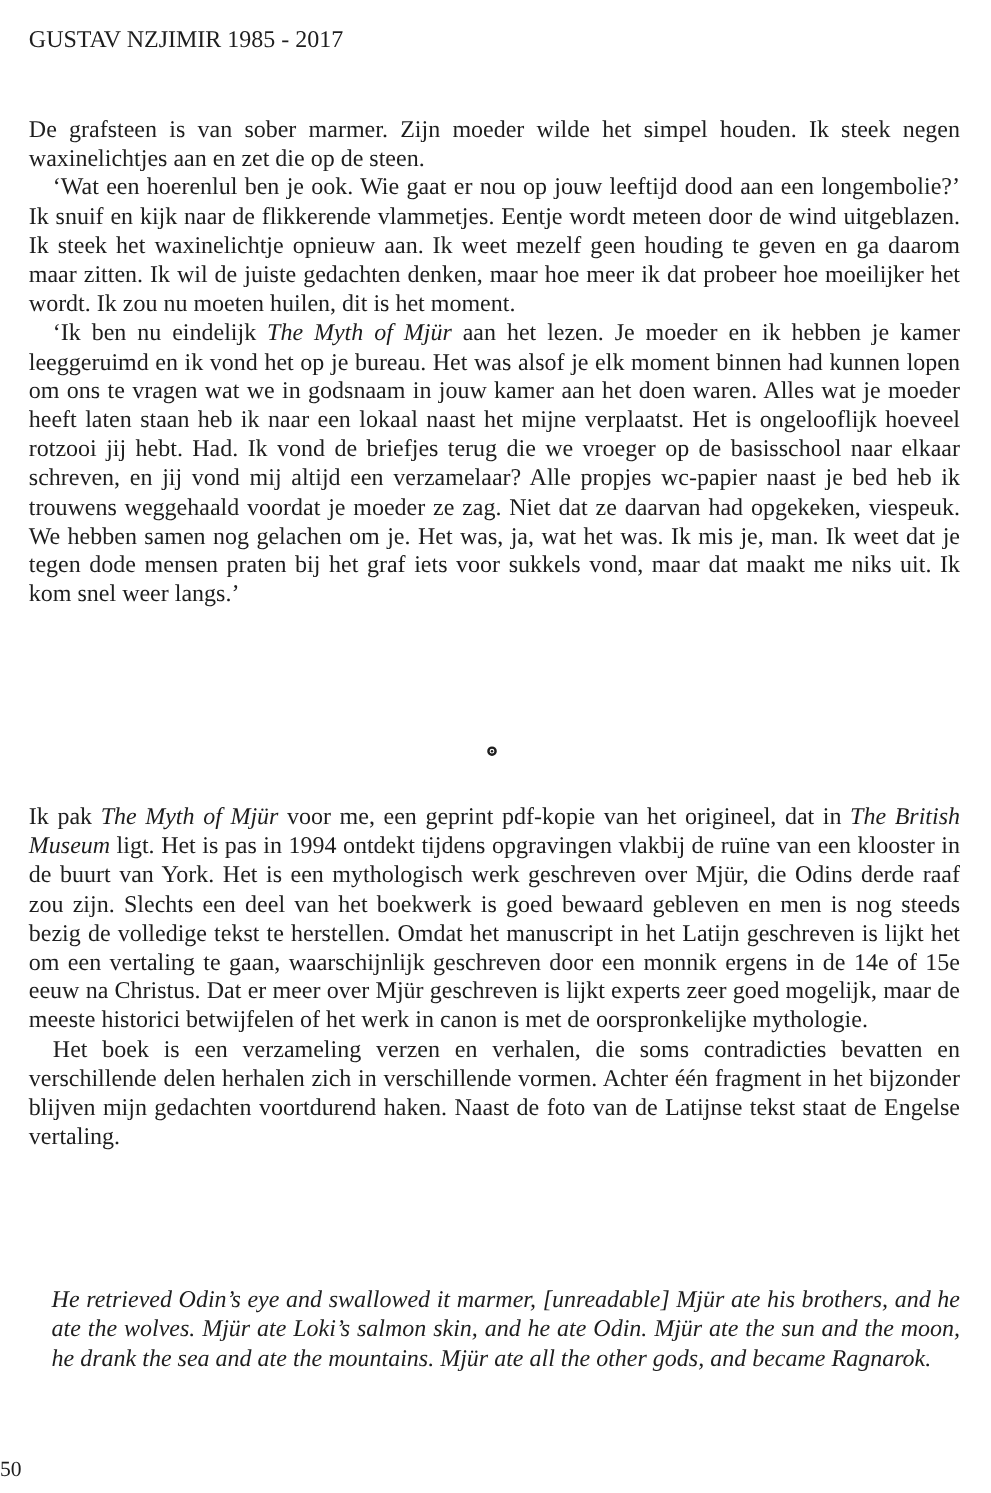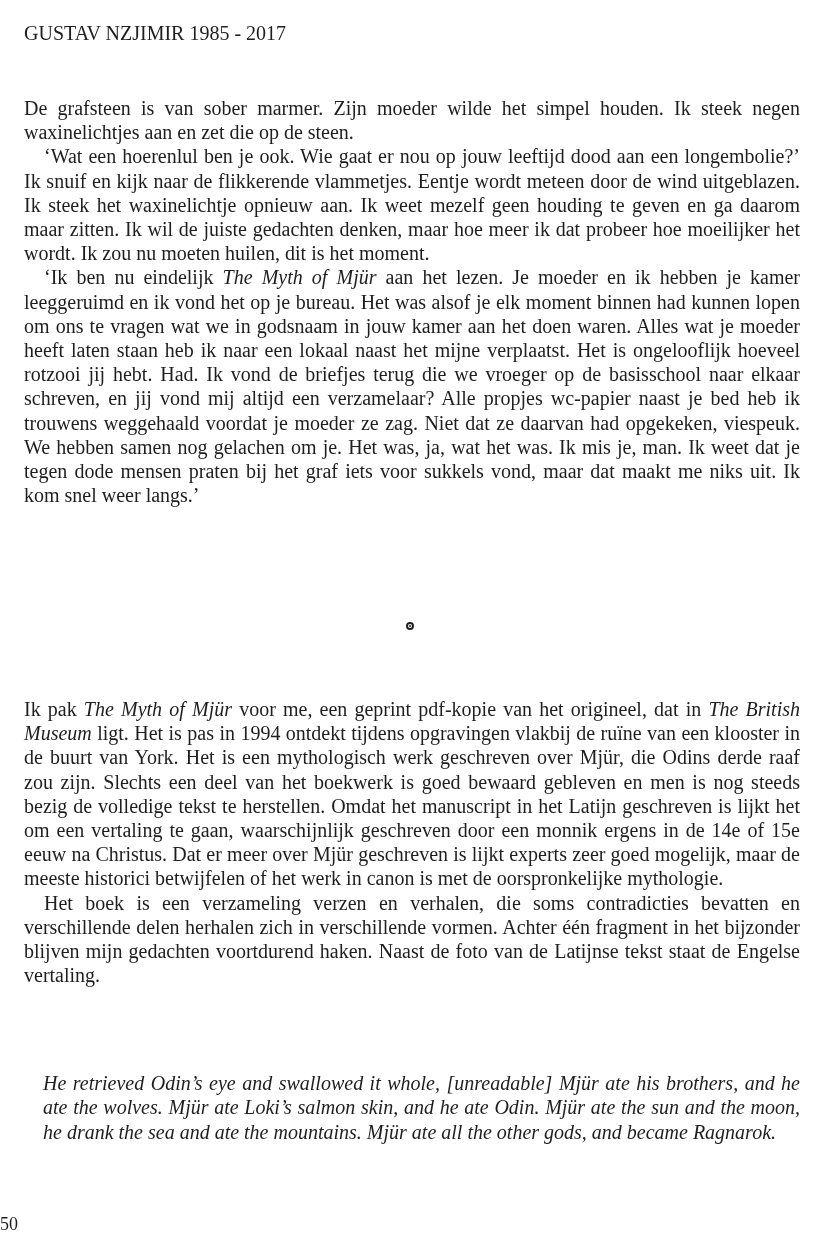--- a/index.html
+++ b/index.html
@@ -32,21 +32,21 @@
       text-align: justify;
       color: #1e1e1e;
     }
     .text-block p {
       margin: 0;
     }
     .text-block p.indent {
       text-indent: 20px;
     }
     .block-a { top: 76px; margin-top: 20px; }
-    .block-b { top: 697px; }
+    .block-b { top: 669px; }
     .quote {
       position: absolute;
       left: 43px;
       width: 757px;
       top: 1071px;
       font-size: 20px;
       line-height: 24.4px;
       font-style: italic;
       text-align: justify;
       color: #1e1e1e;
@@ -95,16 +95,16 @@
 </div>
 
 <div class="separator"></div>
 
 <div class="text-block block-b">
   <p><span>Ik pak </span><em>The Myth of Mjür</em><span> voor me, een geprint pdf-kopie van het origineel, dat in </span><em>The British Museum</em><span> ligt. Het is pas in 1994 ontdekt tijdens opgravingen vlakbij de ruïne van een klooster in de buurt van York. Het is een mythologisch werk geschreven over Mjür, die Odins derde raaf zou zijn. Slechts een deel van het boekwerk is goed bewaard gebleven en men is nog steeds bezig de volledige tekst te herstellen. Omdat het manuscript in het Latijn geschreven is lijkt het om een vertaling te gaan, waarschijnlijk geschreven door een monnik ergens in de 14e of 15e eeuw na Christus. Dat er meer over Mjür geschreven is lijkt experts zeer goed mogelijk, maar de meeste historici betwijfelen of het werk in canon is met de oorspronkelijke mythologie.</span></p>
   <p class="indent"><span>Het boek is een verzameling verzen en verhalen, die soms contradicties bevatten en verschillende delen herhalen zich in verschillende vormen. Achter één fragment in het bijzonder blijven mijn gedachten voortdurend haken. Naast de foto van de Latijnse tekst staat de Engelse vertaling.</span></p>
 </div>
 
 <div class="quote">
-  <p>He retrieved Odin’s eye and swallowed it whole, [unreadable] Mjür ate his brothers, and he ate the wolves. Mjür ate Loki’s salmon skin, and he ate Odin. Mjür ate the sun and the moon, he drank the sea and ate the mountains. Mjür ate all the other gods, and became Ragnarok.</p>
+  <p>He retrieved Odin’s eye and swallowed it marmer, [unreadable] Mjür ate his brothers, and he ate the wolves. Mjür ate Loki’s salmon skin, and he ate Odin. Mjür ate the sun and the moon, he drank the sea and ate the mountains. Mjür ate all the other gods, and became Ragnarok.</p>
 </div>
 
 <div class="page-number">50</div>
 
 </body></html>

